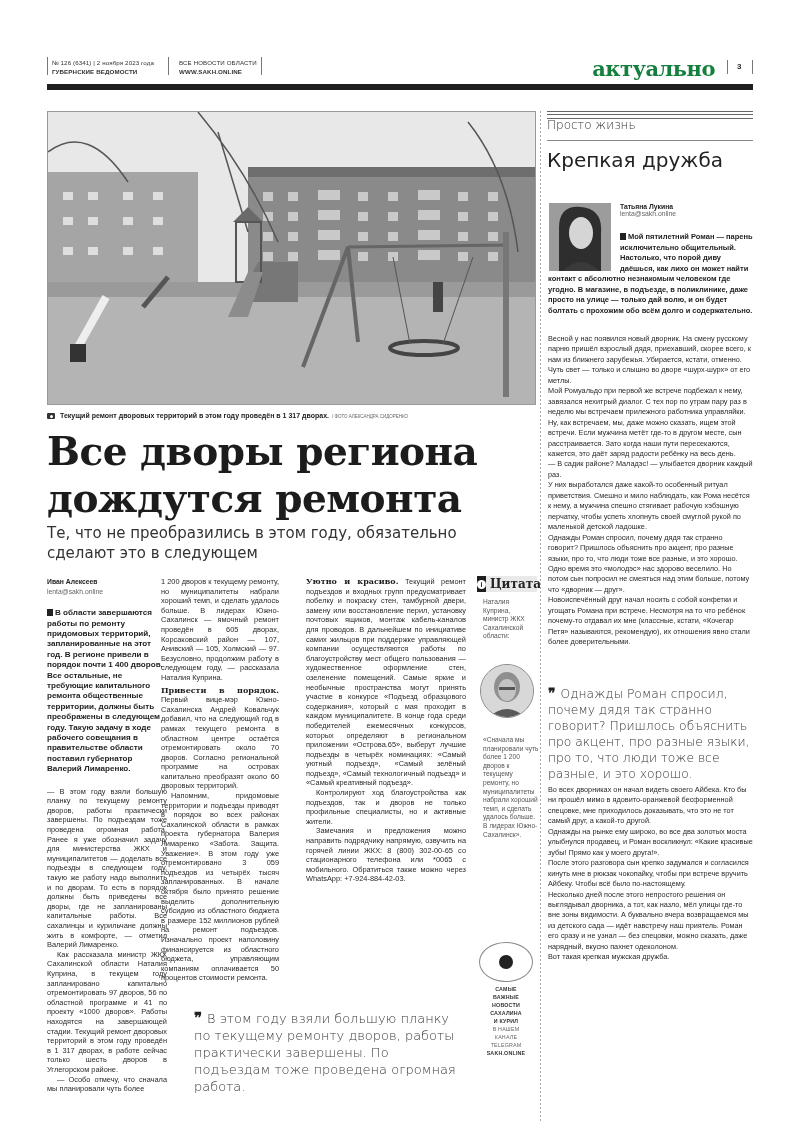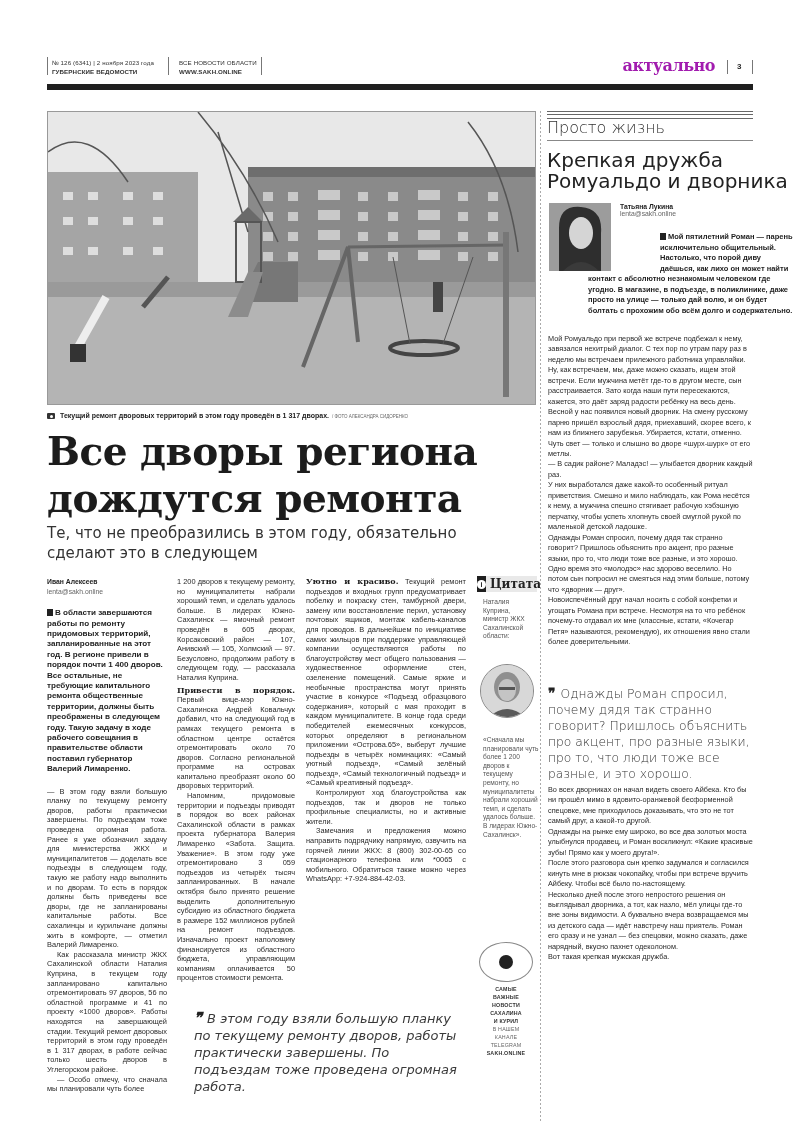--- a/index.html
+++ b/index.html
@@ -2,21 +2,21 @@
 <html><head>
 <meta charset="utf-8">
 <style>
   html,body{margin:0;padding:0;background:#fff;}
   body{width:800px;height:1131px;position:relative;overflow:hidden;font-family:"Liberation Sans",sans-serif;color:#2a2a2a;}
   .abs{position:absolute;}
   
   .hdr-l{left:47px;top:58px;font-size:6.2px;line-height:9px;color:#333;letter-spacing:0.1px;}
   .hdr-l b{display:block;font-weight:bold;}
   .vsep{width:1px;background:#777;}
-  .hdr-sec{right:85px;top:56px;font-family:"DejaVu Serif",serif;font-weight:bold;font-size:16px;letter-spacing:-0.5px;color:#a21caf;}
+  .hdr-sec{right:85px;top:56px;font-family:"DejaVu Serif",serif;font-weight:bold;font-size:21px;letter-spacing:-0.5px;color:#15803d;}
   .hdr-page{left:737px;top:62px;font-size:8px;font-weight:bold;}
   .topbar{left:47px;top:84px;width:706px;height:6px;background:#1f1f1f;}
   
   .photo{left:47px;top:111px;width:487px;height:292px;border:1px solid #999;overflow:hidden;background:#dcdcdc;}
   .caption{left:47px;top:412px;font-size:7px;font-weight:bold;color:#222;white-space:nowrap;}
   .caption .credit{font-weight:normal;font-size:4.5px;color:#666;margin-left:3px;}
   .cam{display:inline-block;width:8px;height:6px;background:#333;border-radius:1px;vertical-align:-1px;margin-right:5px;position:relative;}
   .cam:after{content:"";position:absolute;left:2.5px;top:1.5px;width:3px;height:3px;background:#fff;border-radius:50%;}
   
   .headline{left:47px;top:428px;font-family:"DejaVu Serif",serif;font-weight:bold;font-size:39px;line-height:47px;letter-spacing:-0.5px;color:#1c1c1c;width:490px;}
@@ -41,26 +41,26 @@
   .qtxt{font-size:6.6px;line-height:8.6px;color:#555;margin-top:6px;padding-left:6px;}
   .qphoto{left:480px;top:664px;width:52px;height:52px;border-radius:50%;border:1px solid #888;overflow:hidden;background:#cfcfcf;}
   .tg{left:479px;top:942px;width:52px;height:38px;border:1px solid #888;border-radius:50%;display:flex;align-items:center;justify-content:center;}
   .tg .dot{width:14px;height:14px;border-radius:50%;background:#222;}
   .tgtxt{left:473px;top:985px;width:66px;text-align:center;font-size:5.3px;line-height:8px;color:#333;letter-spacing:0.2px;}
   .tgtxt b{display:block;}
   .tgtxt span{display:block;color:#666;}
   
   .rcol-top{left:547px;top:111px;width:206px;height:6px;border-top:1px solid #666;border-bottom:1px solid #666;}
   .rcol-top:after{content:"";position:absolute;left:0;top:2px;width:100%;height:1px;background:#666;}
-  .rubric{left:547px;top:118px;font-family:"DejaVu Sans",sans-serif;font-size:16px;color:#333;font-weight:300;}
+  .rubric{left:547px;top:118px;font-family:"DejaVu Sans",sans-serif;font-size:12px;color:#333;font-weight:300;}
   .rrule{left:547px;top:140px;width:206px;height:1px;background:#888;}
   .rtitle{left:547px;top:150px;font-family:"DejaVu Sans",sans-serif;font-size:20px;line-height:21px;color:#222;}
   .rphoto{left:549px;top:203px;width:62px;height:68px;background:#777;overflow:hidden;}
   .rauthor{left:620px;top:203px;}
-  .rlead{left:548px;top:232px;width:205px;font-weight:bold;font-size:7.5px;line-height:10.5px;color:#1e1e1e;margin-left:40px;}
+  .rlead{left:548px;top:232px;width:205px;font-weight:bold;font-size:7.5px;line-height:10.5px;color:#1e1e1e;}
   .rbody{left:548px;top:334px;width:205px;font-size:7.3px;line-height:10.45px;color:#2a2a2a;}
   .rbody p{margin:0;}
   .rpull{left:548px;top:685px;width:205px;font-family:"DejaVu Sans",sans-serif;font-size:12.3px;line-height:16px;color:#333;font-weight:300;}
   .rpull .q{font-family:"DejaVu Serif",serif;font-weight:bold;font-size:14px;color:#222;margin-right:5px;}
   .divider{background:repeating-linear-gradient(to bottom,#aaa 0 2px,transparent 2px 4px);width:1px;}
 </style>
 </head>
 <body>
 
 <div class="abs" style="left:0;top:0;width:800px;height:95px;">
@@ -166,33 +166,33 @@
 
 <div class="abs col" style="left:47px;top:577px;width:120px;">
   <div class="author">Иван Алексеев</div>
   <div class="email">lenta@sakh.online</div>
   <p class="lead"><span class="sq"></span><span>В области завершаются работы по ремонту придомовых территорий, запланированные на этот год. В регионе привели в порядок почти 1 400 дворов. Все остальные, не требующие капитального ремонта общественные территории, должны быть преображены в следующем году. Такую задачу в ходе рабочего совещания в правительстве области поставил губернатор Валерий Лимаренко.</span></p>
   <p>— В этом году взяли большую планку по текущему ремонту дворов, работы практически завершены. По подъездам тоже проведена огромная работа. Ранее я уже обозначил задачу для министерства ЖКХ и муниципалитетов — доделать все подъезды в следующем году, такую же работу надо выполнить и по дворам. То есть в порядок должны быть приведены все дворы, где не запланированы капитальные работы. Все сахалинцы и курильчане должны жить в комфорте, — отметил Валерий Лимаренко.</p>
   <p class="ind">Как рассказала министр ЖКХ Сахалинской области Наталия Куприна, в текущем году запланировано капитально отремонтировать 97 дворов, 56 по областной программе и 41 по проекту «1000 дворов». Работы находятся на завершающей стадии. Текущий ремонт дворовых территорий в этом году проведён в 1 317 дворах, в работе сейчас только шесть дворов в Углегорском районе.</p>
   <p class="ind">— Особо отмечу, что сначала мы планировали чуть более</p>
 </div>
 
-<div class="abs col" style="left:177px;top:577px;width:118px;">
+<div class="abs col" style="left:161px;top:577px;width:118px;">
   <p>1 200 дворов к текущему ремонту, но муниципалитеты набрали хороший темп, и сделать удалось больше. В лидерах Южно-Сахалинск — ямочный ремонт проведён в 605 дворах, Корсаковский район — 107, Анивский — 105, Холмский — 97. Безусловно, продолжим работу в следующем году, — рассказала Наталия Куприна.</p>
   <p style="margin-top:3px;"><span class="subt">Привести в порядок.</span> <span>Первый вице-мэр Южно-Сахалинска Андрей Ковальчук добавил, что на следующий год в рамках текущего ремонта в областном центре остаётся отремонтировать около 70 дворов. Согласно региональной программе на островах капитально преобразят около 60 дворовых территорий.</span></p>
   <p class="ind">Напомним, придомовые территории и подъезды приводят в порядок во всех районах Сахалинской области в рамках проекта губернатора Валерия Лимаренко «Забота. Защита. Уважение». В этом году уже отремонтировано 3 059 подъездов из четырёх тысяч запланированных. В начале октября было принято решение выделить дополнительную субсидию из областного бюджета в размере 152 миллионов рублей на ремонт подъездов. Изначально проект наполовину финансируется из областного бюджета, управляющим компаниям оплачивается 50 процентов стоимости ремонта.</p>
 </div>
 
 <div class="abs col" style="left:306px;top:577px;width:160px;">
   <p><span class="subt">Уютно и красиво.</span> <span>Текущий ремонт подъездов и входных групп предусматривает побелку и покраску стен, тамбурной двери, замену или восстановление перил, установку почтовых ящиков, монтаж кабель-каналов для проводов. В дальнейшем по инициативе самих жильцов при поддержке управляющей компании осуществляются работы по благоустройству мест общего пользования — художественное оформление стен, озеленение помещений. Самые яркие и необычные пространства могут принять участие в конкурсе «Подъезд образцового содержания», который с мая проходит в каждом муниципалитете. В конце года среди победителей ежемесячных конкурсов, которых определяют в региональном приложении «Острова.65», выберут лучшие подъезды в четырёх номинациях: «Самый уютный подъезд», «Самый зелёный подъезд», «Самый технологичный подъезд» и «Самый креативный подъезд».</span></p>
   <p class="ind">Контролируют ход благоустройства как подъездов, так и дворов не только профильные специалисты, но и активные жители.</p>
   <p class="ind">Замечания и предложения можно направить подрядчику напрямую, озвучить на горячей линии ЖКХ: 8 (800) 302-00-65 со стационарного телефона или *0065 с мобильного. Обратиться также можно через WhatsApp: +7-924-884-42-03.</p>
 </div>
 
-<div class="abs pull" style="left:194px;top:1010px;width:272px;font-style:italic;">
+<div class="abs pull" style="left:194px;top:1010px;width:272px;">
   <span class="q">❞</span><span>В этом году взяли большую планку по текущему ремонту дворов, работы практически завершены. По подъездам тоже проведена огромная работа.</span>
 </div>
 
 <div class="abs qbox">
   <div class="qhead">
     <div class="ic">
         <span>i</span>
       </div>
     <div class="lbl">Цитата</div>
   </div>
@@ -224,40 +224,39 @@
   <b>SAKH.ONLINE</b>
 </div>
 
 <div class="abs divider" style="left:540px;top:111px;height:1010px;"></div>
 
 <div class="abs rcol-top"></div>
 <div class="abs rubric">Просто жизнь</div>
 <div class="abs rrule"></div>
 <div class="abs rtitle">
   <div>Крепкая дружба</div>
-  <div>Ромуальдо и дворника</div>
 </div>
 <div class="abs rphoto">
   <svg width="62" height="68" viewBox="0 0 62 68">
     <rect width="62" height="68" fill="#9c9c9c"></rect>
     <path d="M10 68 L10 25 Q10 2 32 4 Q54 6 52 30 L52 68 Z" fill="#2e2e2e"></path>
     <ellipse cx="32" cy="30" rx="12" ry="16" fill="#d5d5d5"></ellipse>
     <path d="M14 68 Q32 50 50 68 Z" fill="#3a3a3a"></path>
   </svg>
 </div>
 <div class="abs rauthor">
   <div class="author">Татьяна Лукина</div>
   <div class="email" style="margin-bottom:0">lenta@sakh.online</div>
 </div>
 <div class="abs rlead">
   <span style="float:left;width:72px;height:36px;"></span><span class="sq" style="display:inline-block;width:6px;height:7px;background:#222;margin-right:2px;vertical-align:-1px;"></span><span>Мой пятилетний Роман — парень исключительно общительный. Настолько, что порой диву даёшься, как лихо он может найти контакт с абсолютно незнакомым человеком где угодно. В магазине, в подъезде, в поликлинике, даже просто на улице — только дай волю, и он будет болтать с прохожим обо всём долго и содержательно.</span>
 </div>
 <div class="abs rbody">
+  <p>Весной у нас появился новый дворник. На смену русскому парню пришёл взрослый дядя, приехавший, скорее всего, к нам из ближнего зарубежья. Убирается, кстати, отменно. Чуть свет — только и слышно во дворе «шурх-шурх» от его метлы.</p>
   <p>Мой Ромуальдо при первой же встрече подбежал к нему, завязался нехитрый диалог. С тех пор по утрам пару раз в неделю мы встречаем прилежного работника управляйки. Ну, как встречаем, мы, даже можно сказать, ищем этой встречи. Если мужчина метёт где-то в другом месте, сын расстраивается. Зато когда наши пути пересекаются, кажется, это даёт заряд радости ребёнку на весь день.</p>
-  <p>Весной у нас появился новый дворник. На смену русскому парню пришёл взрослый дядя, приехавший, скорее всего, к нам из ближнего зарубежья. Убирается, кстати, отменно. Чуть свет — только и слышно во дворе «шурх-шурх» от его метлы.</p>
   <p>— В садик районе? Маладэс! — улыбается дворник каждый раз.</p>
   <p>У них выработался даже какой-то особенный ритуал приветствия. Смешно и мило наблюдать, как Рома несётся к нему, а мужчина спешно стягивает рабочую хэбэшную перчатку, чтобы успеть хлопнуть своей смуглой рукой по маленькой детской ладошке.</p>
   <p>Однажды Роман спросил, почему дядя так странно говорит? Пришлось объяснить про акцент, про разные языки, про то, что люди тоже все разные, и это хорошо.</p>
   <p>Одно время это «молодэс» нас здорово веселило. Но потом сын попросил не смеяться над этим больше, потому что «дворник — друг».</p>
   <p>Новоиспечённый друг начал носить с собой конфетки и угощать Романа при встрече. Несмотря на то что ребёнок почему-то отдавал их мне (классные, кстати, «Кочегар Петя» называются, рекомендую), их отношения явно стали более доверительными.</p>
 </div>
 <div class="abs rpull">
   <span class="q">❞</span><span>Однажды Роман спросил, почему дядя так странно говорит? Пришлось объяснить про акцент, про разные языки, про то, что люди тоже все разные, и это хорошо.</span>
 </div>
 <div class="abs rbody" style="top:785px;">

